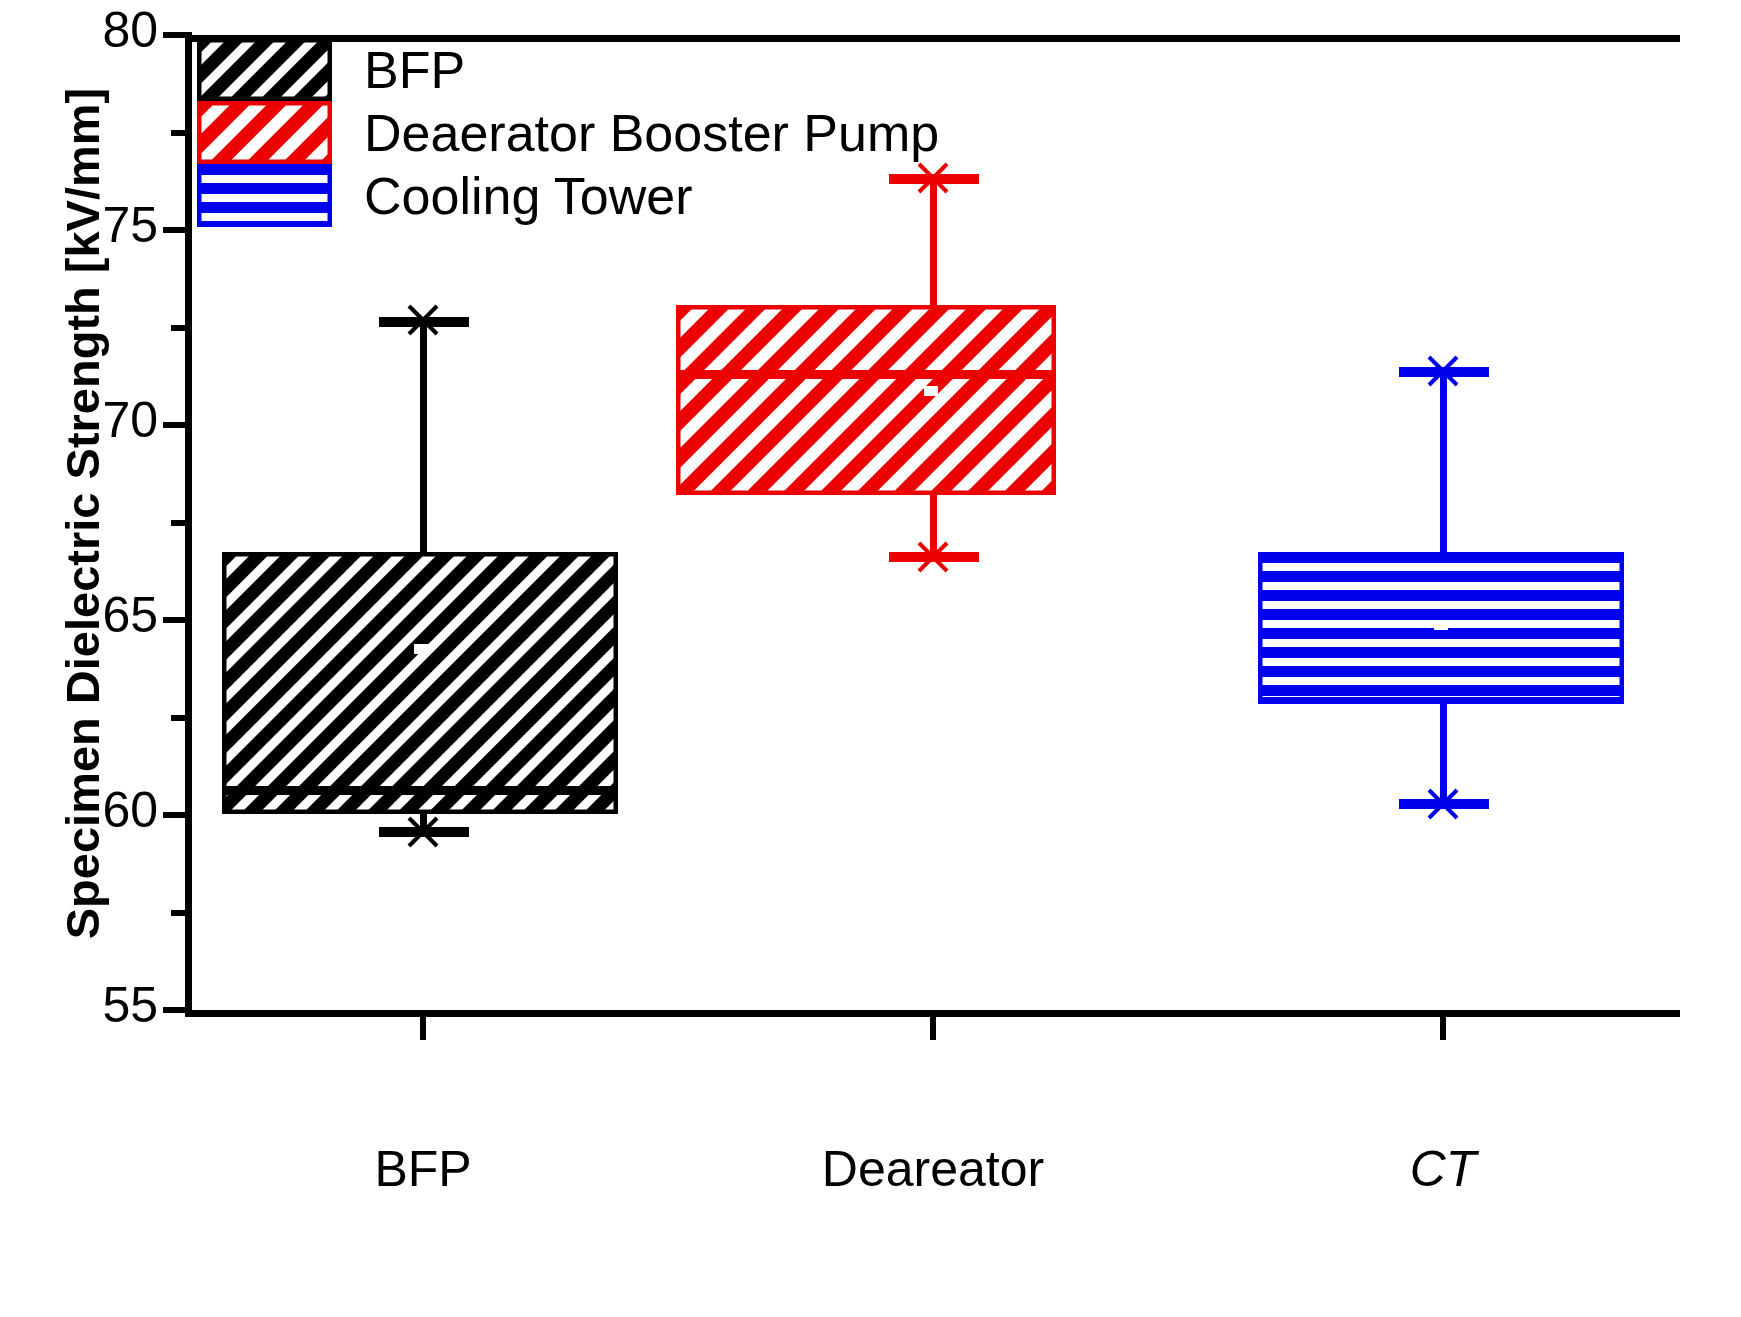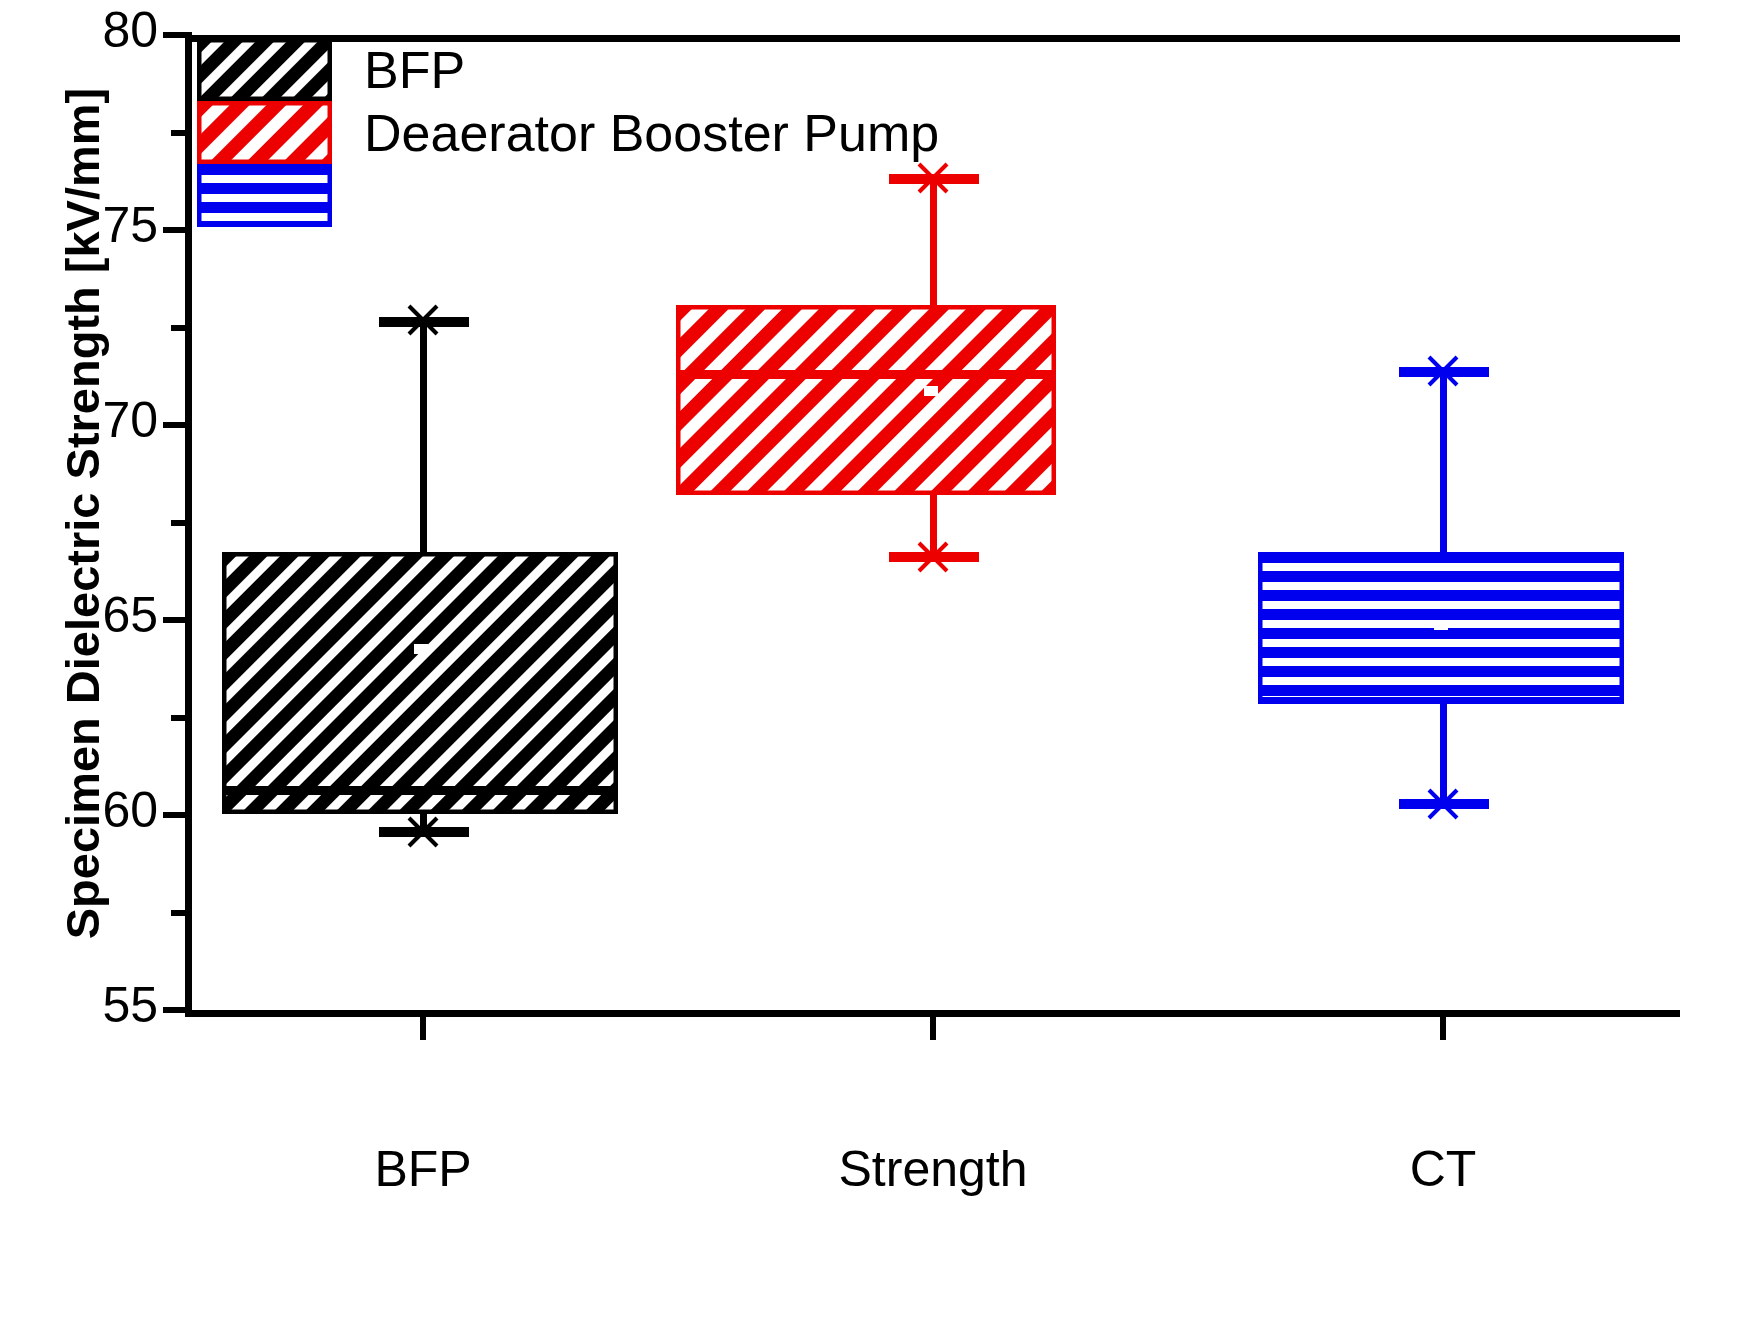--- a/index.html
+++ b/index.html
@@ -110,23 +110,23 @@
   <div class="ytick-minor" style="top:715px;"></div>
   <div class="ytick-major" style="top:812px;"></div>
   <div class="ytick-label" style="top:785px;">60</div>
   <div class="ytick-minor" style="top:910px;"></div>
   <div class="ytick-major" style="top:1007px;"></div>
   <div class="ytick-label" style="top:980px;">55</div>
 
   <div class="xtick" style="left:420px;"></div>
   <div class="xtick-label" style="left:223px;">BFP</div>
   <div class="xtick" style="left:930px;"></div>
-  <div class="xtick-label" style="left:733px;">Strength</div>
+  <div class="xtick-label" style="left:733px;">Deareator</div>
   <div class="xtick" style="left:1440px;"></div>
-  <div class="xtick-label" style="left:1243px;">CT</div>
+  <div class="xtick-label" style="left:1243px;font-style:italic;">CT</div>
 
   <div class="boxwrap" style="left:0;top:0;width:1741px;height:1317px;">
 
     <div class="bx-whisker-line" style="left:420px;top:320px;height:278px;background:#000000;"></div>
 
     <div class="bx-cap" style="left:379px;top:317px;width:90px;background:#000000;"></div>
     <svg class="bx-xmark" style="left:406px;top:303px;" viewBox="0 0 34 34">
       <line x1="3" y1="3" x2="31" y2="31" stroke="#000000" stroke-width="4"></line>
       <line x1="31" y1="3" x2="3" y2="31" stroke="#000000" stroke-width="4"></line>
     </svg>
@@ -207,16 +207,17 @@
     <div class="legend-row">
       <svg class="legend-swatch" viewBox="0 0 135 63" preserveAspectRatio="none">
         <rect x="0" y="0" width="135" height="63" fill="url(#hatch-red)" stroke="#ec0000" stroke-width="9"></rect>
       </svg>
       <span class="legend-label">Deaerator Booster Pump</span>
     </div>
     <div class="legend-row">
       <svg class="legend-swatch" viewBox="0 0 135 63" preserveAspectRatio="none">
         <rect x="0" y="0" width="135" height="63" fill="url(#hatch-blue)" stroke="#0000ee" stroke-width="9"></rect>
       </svg>
+      <span class="legend-label">Cooling Tower</span>
     </div>
   </div>
 
 </div>
 
 </body></html>

